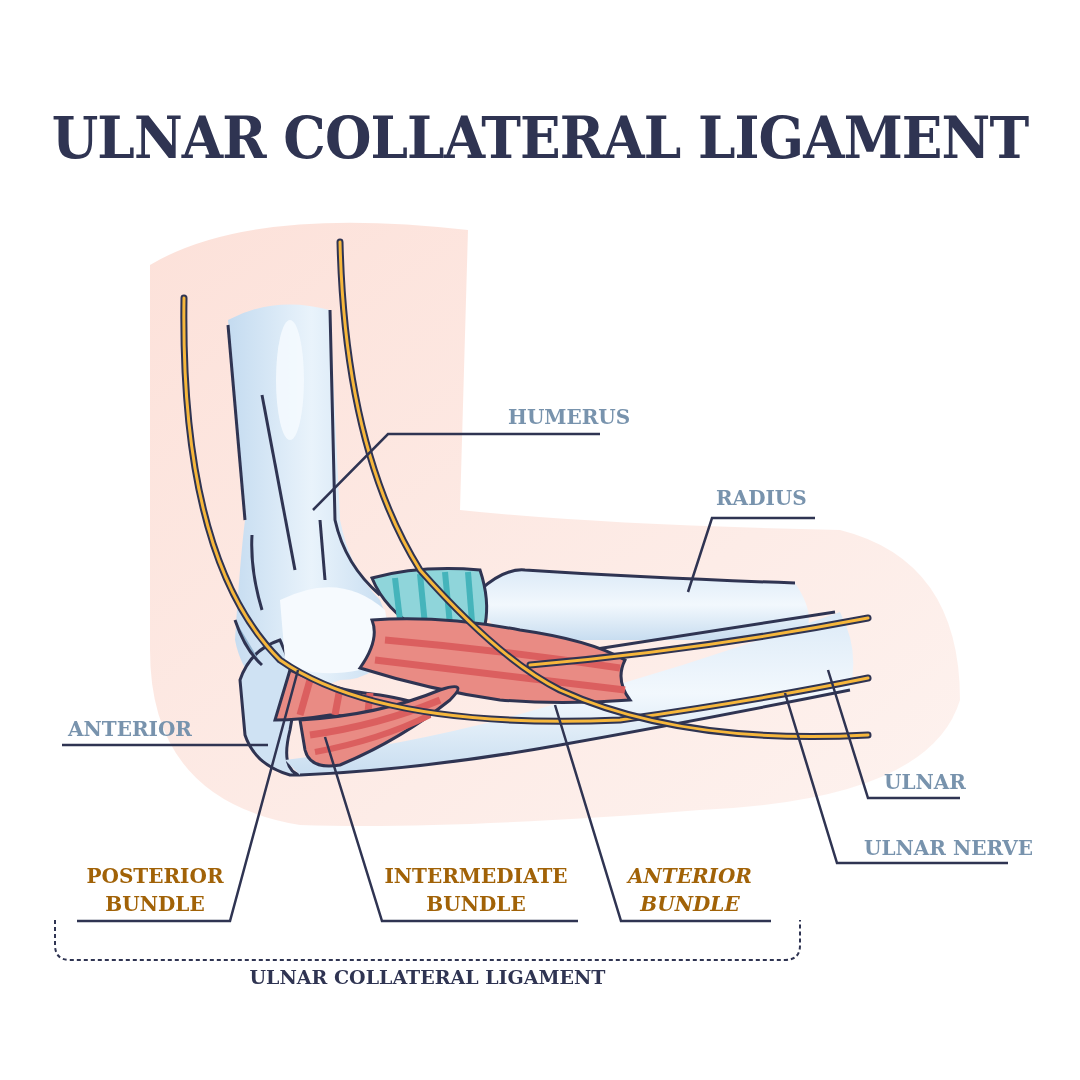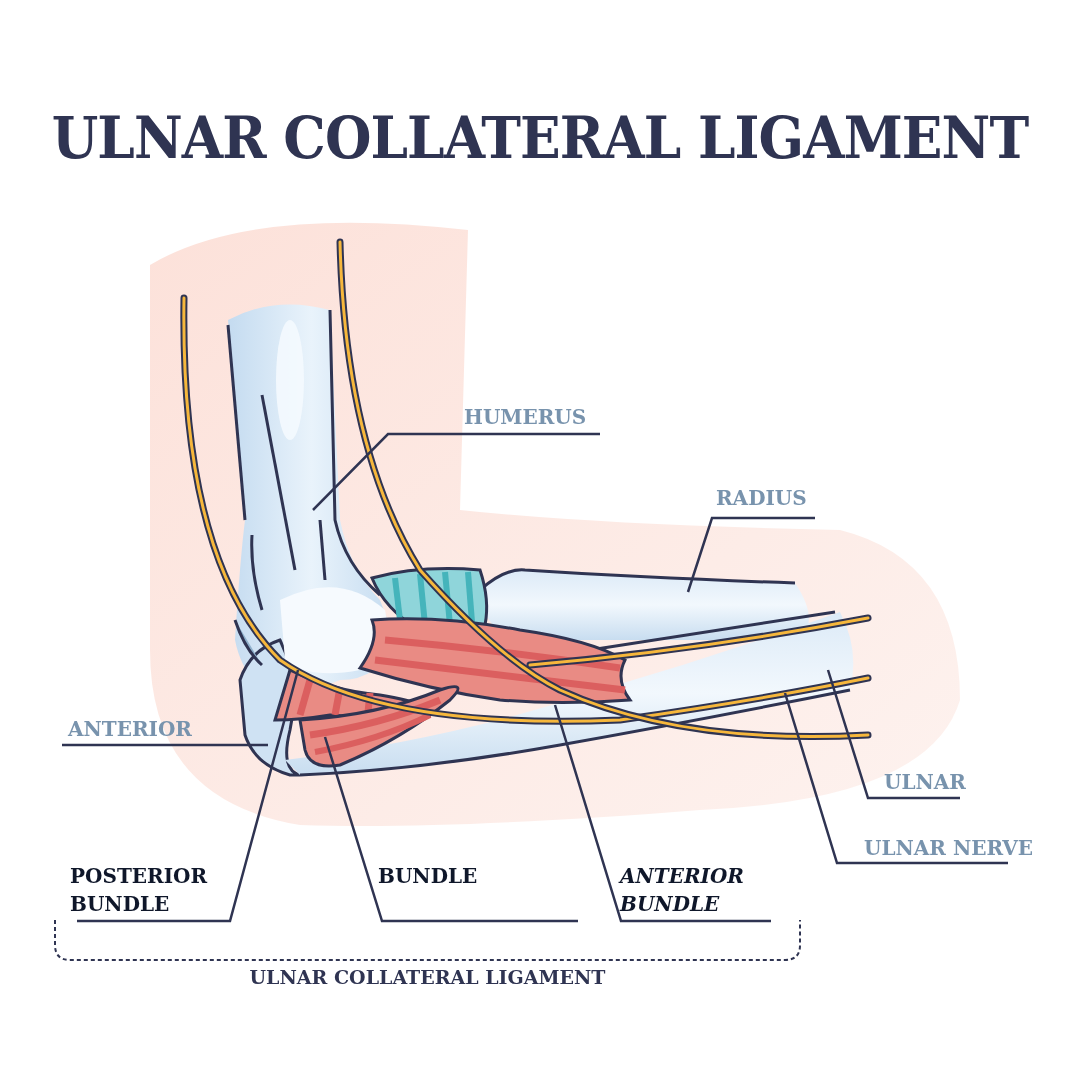--- a/index.html
+++ b/index.html
@@ -1,21 +1,21 @@
 <!DOCTYPE html>
 <html><head>
 <meta charset="utf-8">
 <style>
   html,body{margin:0;padding:0;background:#ffffff;}
   body{width:1080px;height:1080px;position:relative;overflow:hidden;font-family:"DejaVu Serif",serif;}
   .title{position:absolute;left:0;top:104px;width:1080px;text-align:center;font-family:"DejaVu Serif",serif;font-weight:bold;font-size:58px;color:#2f3452;letter-spacing:-1px;transform:scaleX(0.92);transform-origin:center;}
   svg.ill{position:absolute;left:0;top:0;}
   .lbl{position:absolute;font-family:"DejaVu Serif",serif;font-weight:bold;font-size:20px;letter-spacing:0px;white-space:nowrap;}
   .blue{color:#7893ad;}
-  .dark{color:#0f172a;text-align:left;line-height:28px;}
+  .dark{color:#a16207;text-align:center;line-height:28px;}
   .bracket-label{position:absolute;left:0;width:855px;top:966px;text-align:center;font-family:"DejaVu Serif",serif;font-weight:bold;font-size:19px;color:#2f3452;}
 </style>
 </head>
 <body>
 
 <div class="title">ULNAR COLLATERAL LIGAMENT</div>
 
 <svg class="ill" width="1080" height="1080" viewBox="0 0 1080 1080">
   <defs>
     <linearGradient id="skinG" x1="0" y1="0" x2="1" y2="1">
@@ -103,31 +103,32 @@
     <polyline points="828,670 868,798 960,798"></polyline>
     <polyline points="785,693 837,863 1008,863"></polyline>
     <polyline points="298,670 230,921 77,921"></polyline>
     <polyline points="325,737 382,921 578,921"></polyline>
     <polyline points="555,705 621,921 771,921"></polyline>
   </g>
 
   <path d="M55 920 L55 945 Q55 960 70 960 L785 960 Q800 960 800 945 L800 920" stroke="#2f3452" stroke-width="2" stroke-dasharray="4 3" fill="none"></path>
 </svg>
 
-<div class="lbl blue" style="left:464px;top:405px;">HUMERUS</div>
+<div class="lbl blue" style="left:508px;top:405px;">HUMERUS</div>
 <div class="lbl blue" style="left:716px;top:486px;">RADIUS</div>
 <div class="lbl blue" style="left:68px;top:717px;">ANTERIOR</div>
 <div class="lbl blue" style="left:884px;top:770px;">ULNAR</div>
 <div class="lbl blue" style="left:844px;top:836px;margin-left:20px;">ULNAR NERVE</div>
 
 <div class="lbl dark" style="left:70px;top:862px;width:170px;">
   <div>POSTERIOR</div>
   <div>BUNDLE</div>
 </div>
 <div class="lbl dark" style="left:378px;top:862px;width:196px;">
+  <div>INTERMEDIATE</div>
   <div>BUNDLE</div>
 </div>
 <div class="lbl dark" style="left:620px;top:862px;width:140px;font-style:italic;">
   <div>ANTERIOR</div>
   <div>BUNDLE</div>
 </div>
 
 <div class="bracket-label">ULNAR COLLATERAL LIGAMENT</div>
 
 </body></html>

